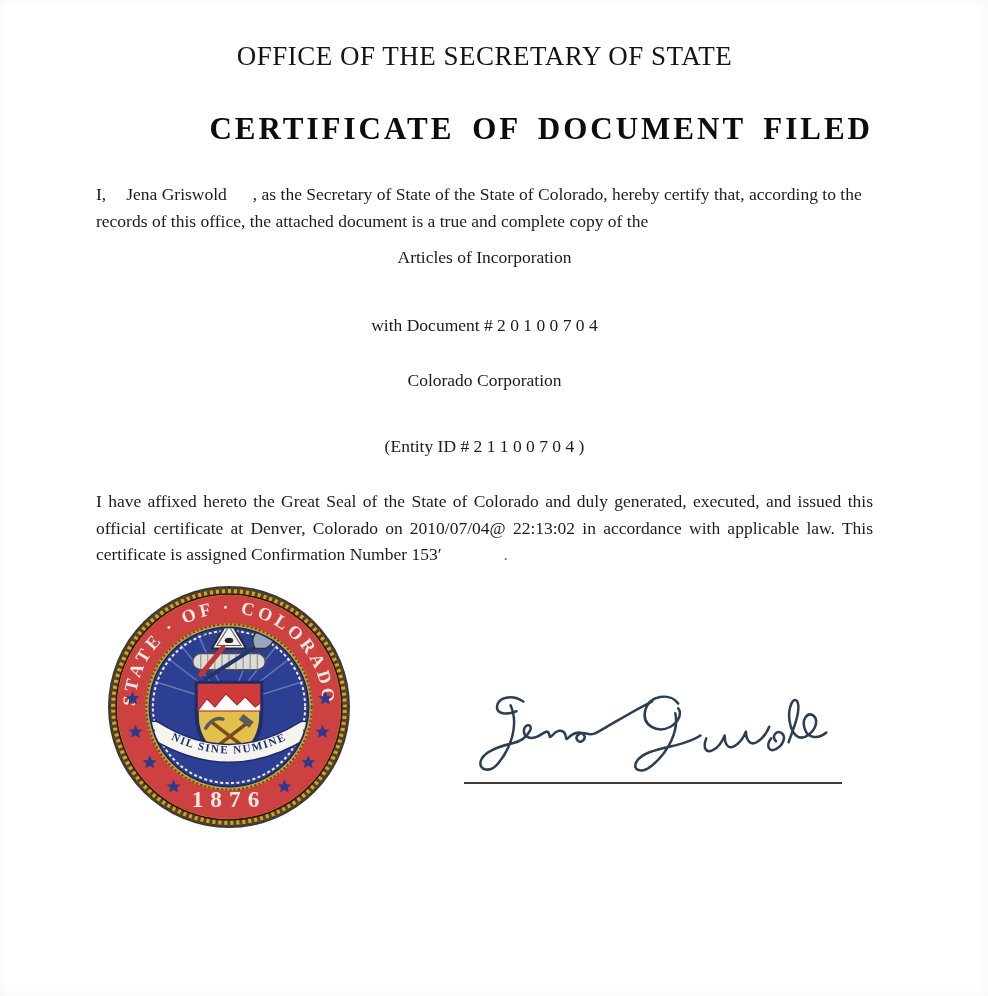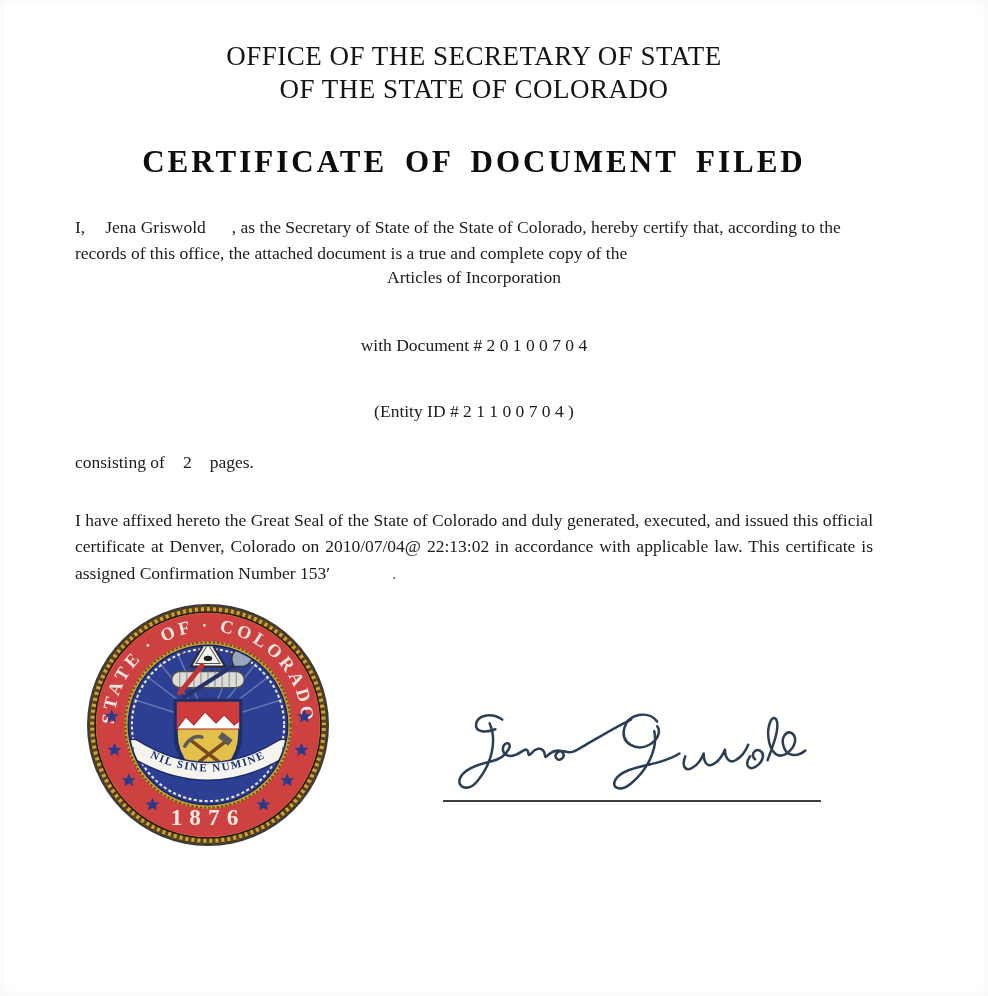--- a/index.html
+++ b/index.html
@@ -4,38 +4,38 @@
 <style>
   html,body{margin:0;padding:0;}
   body{
     width:988px;height:996px;background:#fdfdfd;
     font-family:"Liberation Serif", serif;
     color:var(--text,#1c1c1c);
     position:relative;overflow:hidden;
   }
   .page{
     position:absolute;inset:0;background:#ffffff;
-    padding:40px 115px 0 75px;box-sizing:border-box;
+    padding:40px 115px 0 96px;box-sizing:border-box;
     box-shadow:inset 0 0 12px rgba(0,0,0,0.04);
   }
   .hdr{
     text-align:center;font-size:27px;line-height:1.22;
     letter-spacing:0.5px;color:#141414;
   }
   .title{
-    margin:38px 0 0 0;text-align:center;
+    margin:38px 0 0 0;text-align:right;
     font-size:31px;font-weight:700;letter-spacing:3px;word-spacing:7px;
     color:#0d0d0d;
   }
   p{margin:0;}
   .body-text{font-size:17.5px;line-height:1.52;color:#1b1b1b;}
   .p-intro{margin-top:34px;}
   .blank-name{margin:0 26px 12px 20px;}
   .centered{text-align:center;font-size:17.5px;color:#1b1b1b;}
-  .m-articles{}
+  .m-articles{margin-top:13px;}
   .m-docnum{margin-top:47px;}
   .m-entityname{margin-top:9px;}
   .m-corp{margin-top:34px;}
   .m-entityid{margin-top:45px;}
   .m-pages{margin-top:27px;}
   .pages-num{margin:0 18px;}
   .p-reflects{margin-top:24px;text-align:justify;}
   .p-affixed{margin-top:31px;text-align:justify;}
   .faint-period{margin-left:62px;color:#6e6e6e;}
   .bottom{position:relative;height:300px;margin-top:16px;}
@@ -58,35 +58,34 @@
   .sig-block{position:absolute;left:368px;top:104px;width:378px;}
   .sig-svg{display:block;width:378px;height:92px;}
   .sig-line{border-top:2px solid #3c3c3c;margin-top:2px;}
 </style>
 </head>
 <body>
 
 <div class="page">
 
   <div class="hdr">OFFICE OF THE SECRETARY OF STATE</div>
-  <div class="hdr">OF THE STATE OF COLORADO</div>
 
   <h1 class="title">CERTIFICATE OF DOCUMENT FILED</h1>
 
   <p class="body-text p-intro"><span>I,</span><span class="blank-name">Jena Griswold</span><span>, as the Secretary of State of the State of Colorado, hereby certify that, according to the records of this office, the attached document is a true and complete copy of the</span></p>
 
   <p class="centered m-articles">Articles of Incorporation</p>
 
   <p class="centered m-docnum">with Document # 2 0 1 0 0 7 0 4</p>
 
 
+  <p class="centered m-corp">Colorado Corporation</p>
 
   <p class="centered m-entityid">(Entity ID # 2 1 1 0 0 7 0 4 )</p>
 
-  <p class="body-text m-pages"><span>consisting of</span><span class="pages-num">2</span><span>pages.</span></p>
 
 
   <p class="body-text p-affixed"><span>I have affixed hereto the Great Seal of the State of Colorado and duly generated, executed, and issued this official certificate at Denver, Colorado on 2010/07/04@ 22:13:02 in accordance with applicable law. This certificate is assigned Confirmation Number  153′</span><span class="faint-period">.</span></p>
 
   <div class="bottom">
 
     <svg class="seal" viewBox="0 0 240 240" aria-hidden="true">
       <defs>
         <path id="arcTop" d="M 32.6,151.8 A 93,93 0 1 1 207.4,151.8" fill="none"></path>
         <path id="bannerPath" d="M 46,143 Q 120,189 194,143" fill="none"></path>

